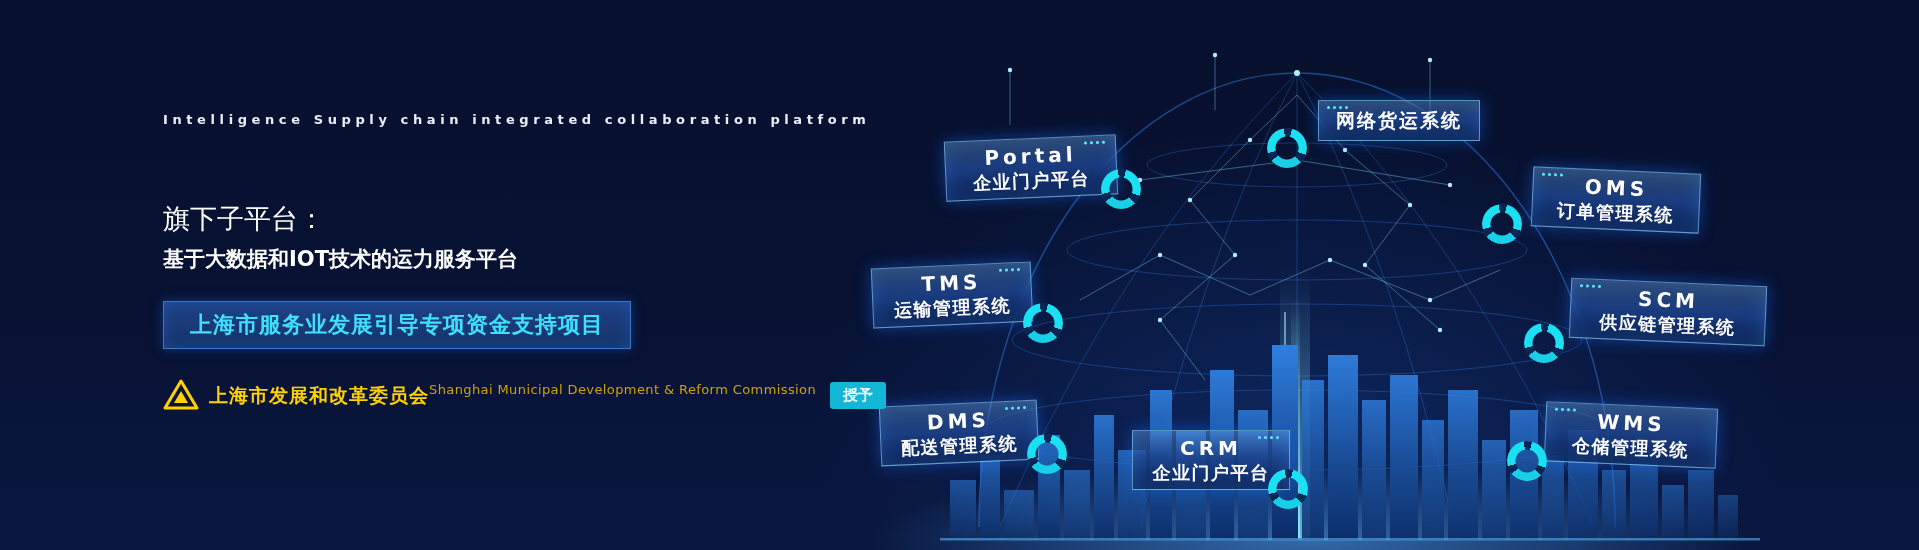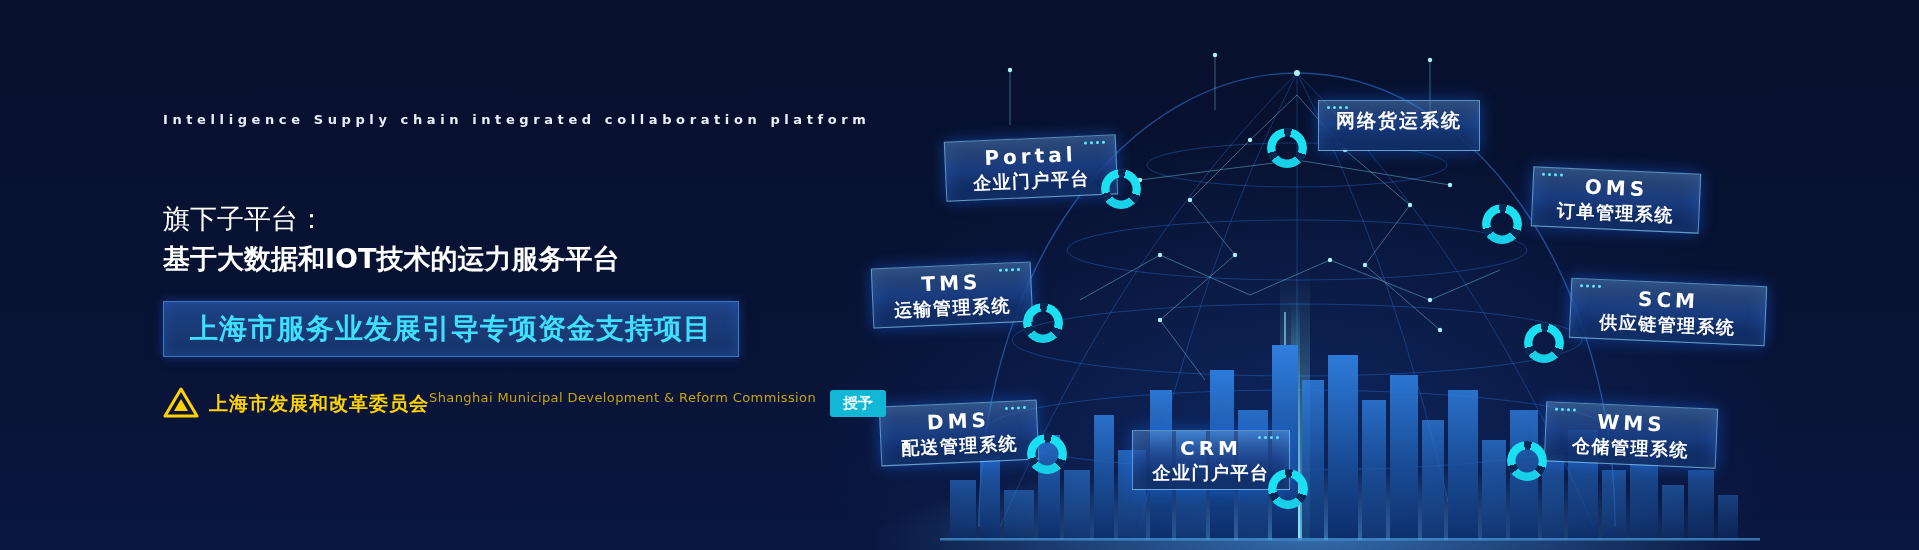--- a/index.html
+++ b/index.html
@@ -14,24 +14,24 @@
     background:
       radial-gradient(ellipse 700px 420px at 1300px 420px, rgba(25,80,180,0.28), rgba(0,0,0,0) 70%),
       linear-gradient(180deg,#07102c 0%, #081233 55%, #0a1740 100%);
   }
 
   
   .left { position:absolute; left:163px; top:96px; width:640px; color:#fff; }
   .title { font-size:38px; font-weight:bold; letter-spacing:1px; color:#ffffff; white-space:nowrap; }
   .subtitle { margin-top:16px; font-size:13px; font-weight:bold; letter-spacing:4.6px; color:#e9eefb; white-space:nowrap; }
   .sub-label { margin-top:72px; font-size:27px; font-weight:normal; line-height:40px; }
-  .sub-desc { font-size:27px; font-weight:bold; line-height:40px; }
+  .sub-desc { font-size:21px; font-weight:bold; line-height:40px; }
   .funding {
     margin-top:22px; display:inline-block; padding:8px 26px;
-    font-size:28px; font-weight:bold; letter-spacing:1px; color:#3fe0ff;
+    font-size:22px; font-weight:bold; letter-spacing:1px; color:#3fe0ff;
     background:linear-gradient(180deg,#1e4286,#163368);
     border:1px solid #3f74c0;
     box-shadow:0 0 10px rgba(30,90,200,0.5), inset 0 0 14px rgba(40,110,220,0.35);
   }
   .issuer-row { margin-top:30px; display:flex; align-items:center; }
   .issuer-logo { width:36px; height:32px; margin-right:10px; flex:0 0 auto; }
   .issuer-text { display:flex; }
   .issuer-name { color:#ffd200; font-size:19px; font-weight:bold; letter-spacing:1px; line-height:22px; white-space:nowrap; }
   .issuer-en { color:#c9a507; font-size:13px; letter-spacing:0.4px; line-height:12px; white-space:nowrap; }
   .award {
@@ -55,21 +55,21 @@
   .plaque .line2:empty { display:none; }
   .tilt-l { transform:rotate(-2.5deg); }
   .tilt-r { transform:rotate(2.5deg); }
 
   .dots { position:absolute; width:3px; height:3px; border-radius:50%; background:#5ce7ff;
           box-shadow:6px 0 0 #5ce7ff, 12px 0 0 #5ce7ff, 18px 0 0 #5ce7ff; }
   .dots-r { top:5px; right:28px; }
   .dots-l { top:5px; left:8px; }
 
   .node-portal  { left:945px;  top:138px; width:172px; }
-  .node-freight { left:1318px; top:100px; width:162px; padding-top:7px; padding-bottom:17px; }
+  .node-freight { left:1318px; top:100px; width:162px; padding-top:7px; padding-bottom:7px; }
   .node-freight .line1 { font-size:19px; letter-spacing:2px; }
   .node-oms     { left:1532px; top:170px; width:168px; }
   .node-tms     { left:872px;  top:265px; width:160px; }
   .node-scm     { left:1570px; top:282px; width:196px; }
   .node-dms     { left:880px;  top:403px; width:158px; }
   .node-crm     { left:1132px; top:430px; width:158px; }
   .node-wms     { left:1545px; top:405px; width:172px; }
 
   .ring {
     position:absolute; width:40px; height:40px; border-radius:50%;

